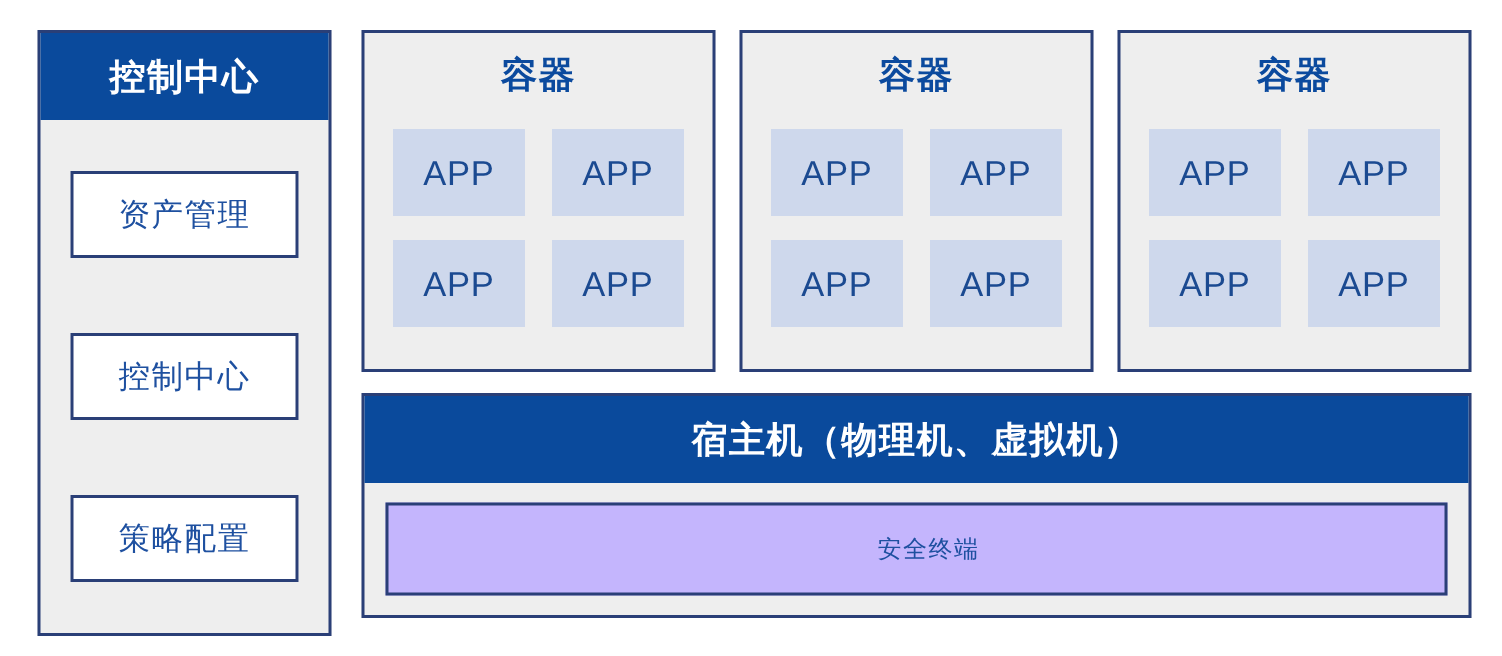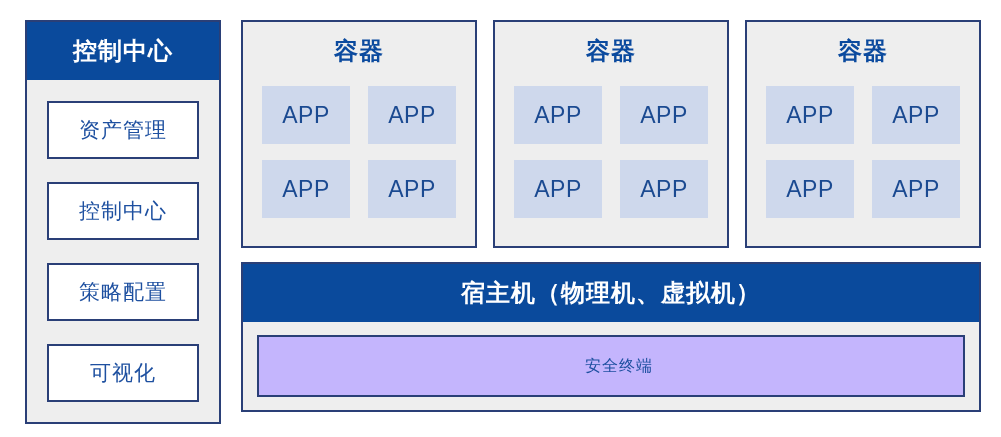--- a/index.html
+++ b/index.html
@@ -173,23 +173,20 @@
     <div class="control-body">
       <div class="control-item">
         <span>资产管理</span>
       </div>
       <div class="control-item">
         <span>控制中心</span>
       </div>
       <div class="control-item">
         <span>策略配置</span>
       </div>
-      <div class="control-item">
-        <span>可视化</span>
-      </div>
     </div>
   </div>
 
   <div class="containers-row">
 
     <div class="container-panel">
       <div class="container-title">容器</div>
       <div class="app-grid">
         <div class="app-box">APP</div>
         <div class="app-box">APP</div>

